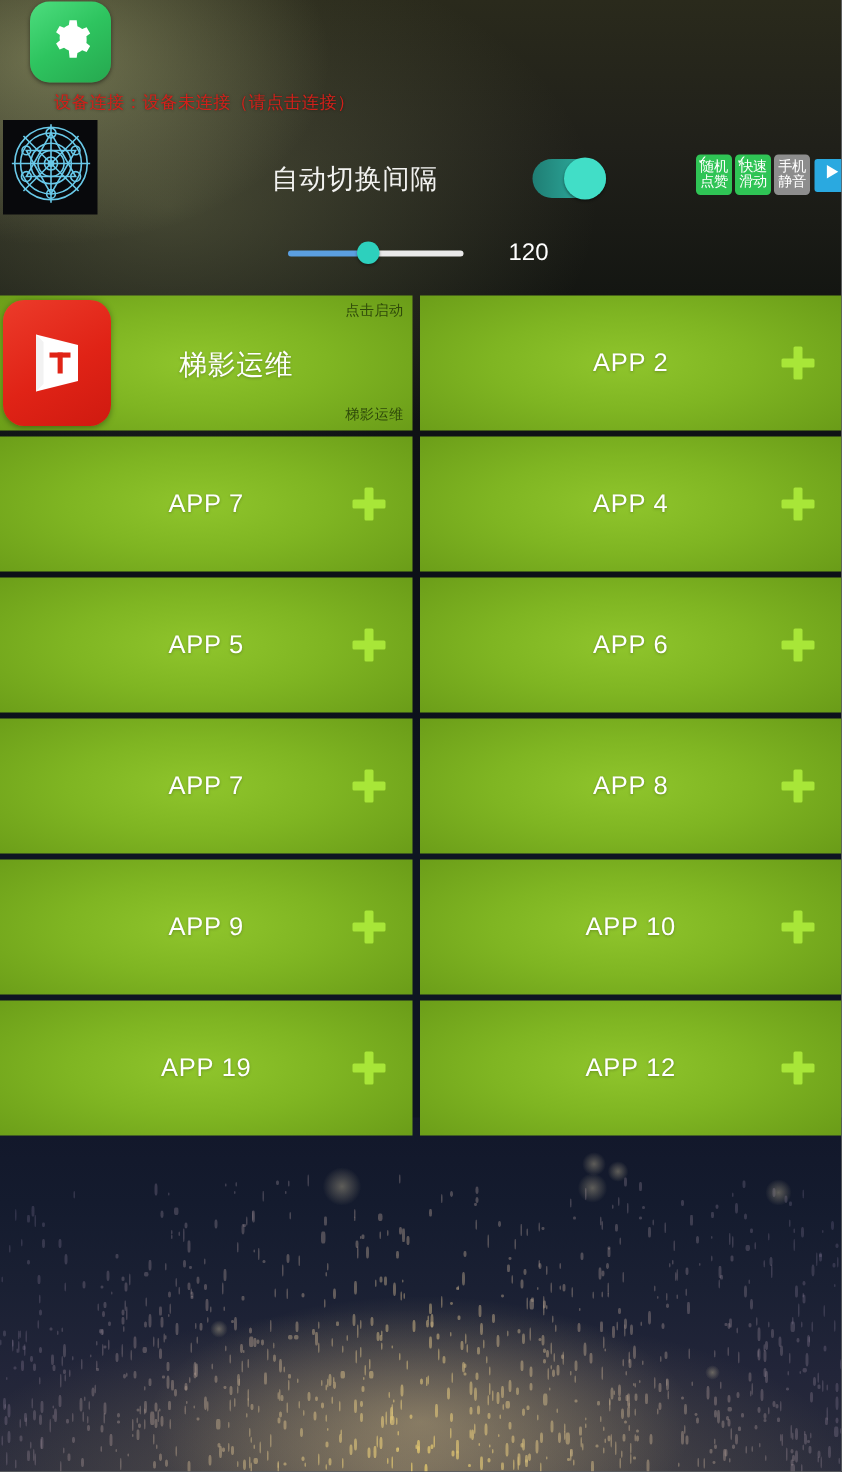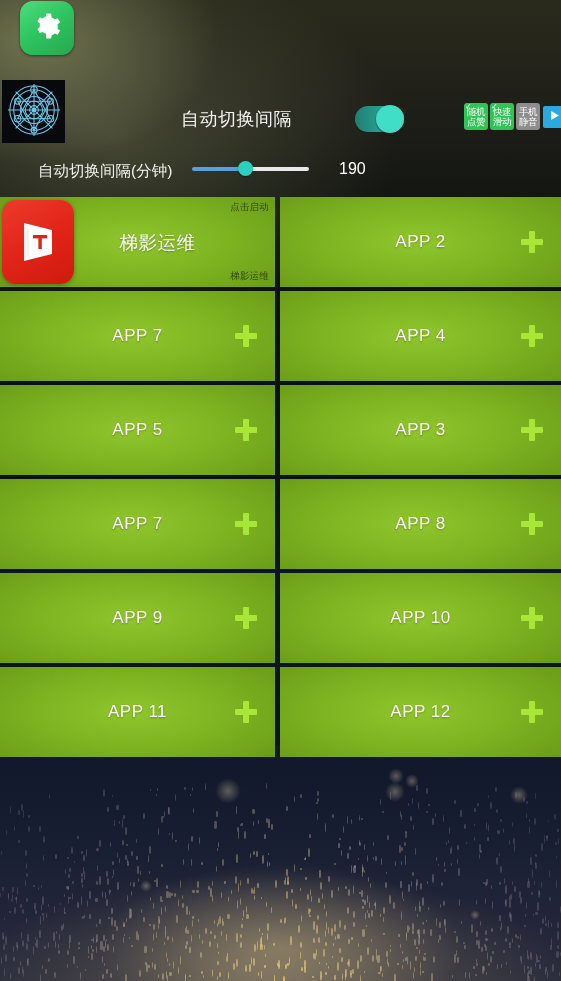--- a/index.html
+++ b/index.html
@@ -1181,20 +1181,21 @@
     </div>
 
   <div class="gear-app">
     <span>
       <svg width="30" height="30" viewBox="0 0 24 24">
         <path fill="#ffffff" d="M12 8.6a3.4 3.4 0 1 0 0 6.8 3.4 3.4 0 0 0 0-6.8zm8.6 3.4c0-.5-.05-1-.13-1.47l2.02-1.52-1.9-3.3-2.35.95a7.9 7.9 0 0 0-2.55-1.48L15.3 2h-3.8l-.39 2.49A7.9 7.9 0 0 0 8.56 6l-2.35-.96-1.9 3.3L6.33 9.9a8.3 8.3 0 0 0 0 2.94l-2.02 1.52 1.9 3.3 2.35-.95a7.9 7.9 0 0 0 2.55 1.48L11.5 22h3.8l.39-2.49a7.9 7.9 0 0 0 2.55-1.48l2.35.95 1.9-3.3-2.02-1.52c.08-.47.13-.96.13-1.46z"></path>
       </svg>
     </span>
   </div>
 
+  <div class="status-line">设备连接：设备未连接（请点击连接）</div>
 
   <div class="compass-app">
     <span>
       <svg width="58" height="58" viewBox="0 0 60 60">
         <g fill="none" stroke="#6fd4f5" stroke-width="1.1" opacity="0.95">
           <circle cx="30" cy="30" r="25"></circle>
           <circle cx="30" cy="30" r="21"></circle>
           <circle cx="30" cy="30" r="14"></circle>
           <circle cx="30" cy="30" r="9"></circle>
           <circle cx="30" cy="30" r="4.5"></circle>
@@ -1239,27 +1240,26 @@
     <div class="play-badge">
       <span>
         <svg width="13" height="13" viewBox="0 0 12 12">
           <polygon points="3,1.8 10,6 3,10.2" fill="#ffffff"></polygon>
         </svg>
       </span>
     </div>
   </div>
 
   <div class="slider-row">
-    <div class="slider-label">自动切换间隔(分钟)</div>
     <div class="slider-track-wrap">
       <div class="slider-rest" id="sliderRest" style="width: 64.35px;"></div>
       <div class="slider-fill" id="sliderFill" style="width: 52.65px;"></div>
       <div class="slider-thumb" id="sliderThumb" style="left: 45.65px;"></div>
     </div>
-    <div class="slider-value">190</div>
+    <div class="slider-value">120</div>
   </div>
 
   <div class="grid" id="appGrid">
       <div class="card filled">
         <div class="app-icon">
           <svg width="40" height="46" viewBox="0 0 40 46">
             <polygon points="6,4 34,11 34,35 6,42" fill="#ffffff"></polygon>
             <polygon points="11,9 11,37 6,42 6,4" fill="#f2f2f2"></polygon>
             <rect x="15" y="16" width="14" height="3.4" fill="#e02316"></rect>
             <rect x="20.4" y="16" width="3.4" height="14" fill="#e02316"></rect>
@@ -1280,41 +1280,41 @@
       <div class="card">
         <div class="plus-icon"></div>
         <div class="card-label">APP 4</div>
       </div>
       <div class="card">
         <div class="plus-icon"></div>
         <div class="card-label">APP 5</div>
       </div>
       <div class="card">
         <div class="plus-icon"></div>
-        <div class="card-label">APP 3</div>
+        <div class="card-label">APP 6</div>
       </div>
       <div class="card">
         <div class="plus-icon"></div>
         <div class="card-label">APP 7</div>
       </div>
       <div class="card">
         <div class="plus-icon"></div>
         <div class="card-label">APP 8</div>
       </div>
       <div class="card">
         <div class="plus-icon"></div>
         <div class="card-label">APP 9</div>
       </div>
       <div class="card">
         <div class="plus-icon"></div>
         <div class="card-label">APP 10</div>
       </div>
       <div class="card">
         <div class="plus-icon"></div>
-        <div class="card-label">APP 11</div>
+        <div class="card-label">APP 19</div>
       </div>
       <div class="card">
         <div class="plus-icon"></div>
         <div class="card-label">APP 12</div>
       </div>
     </div>
 
 </div>
 
 </body></html>

